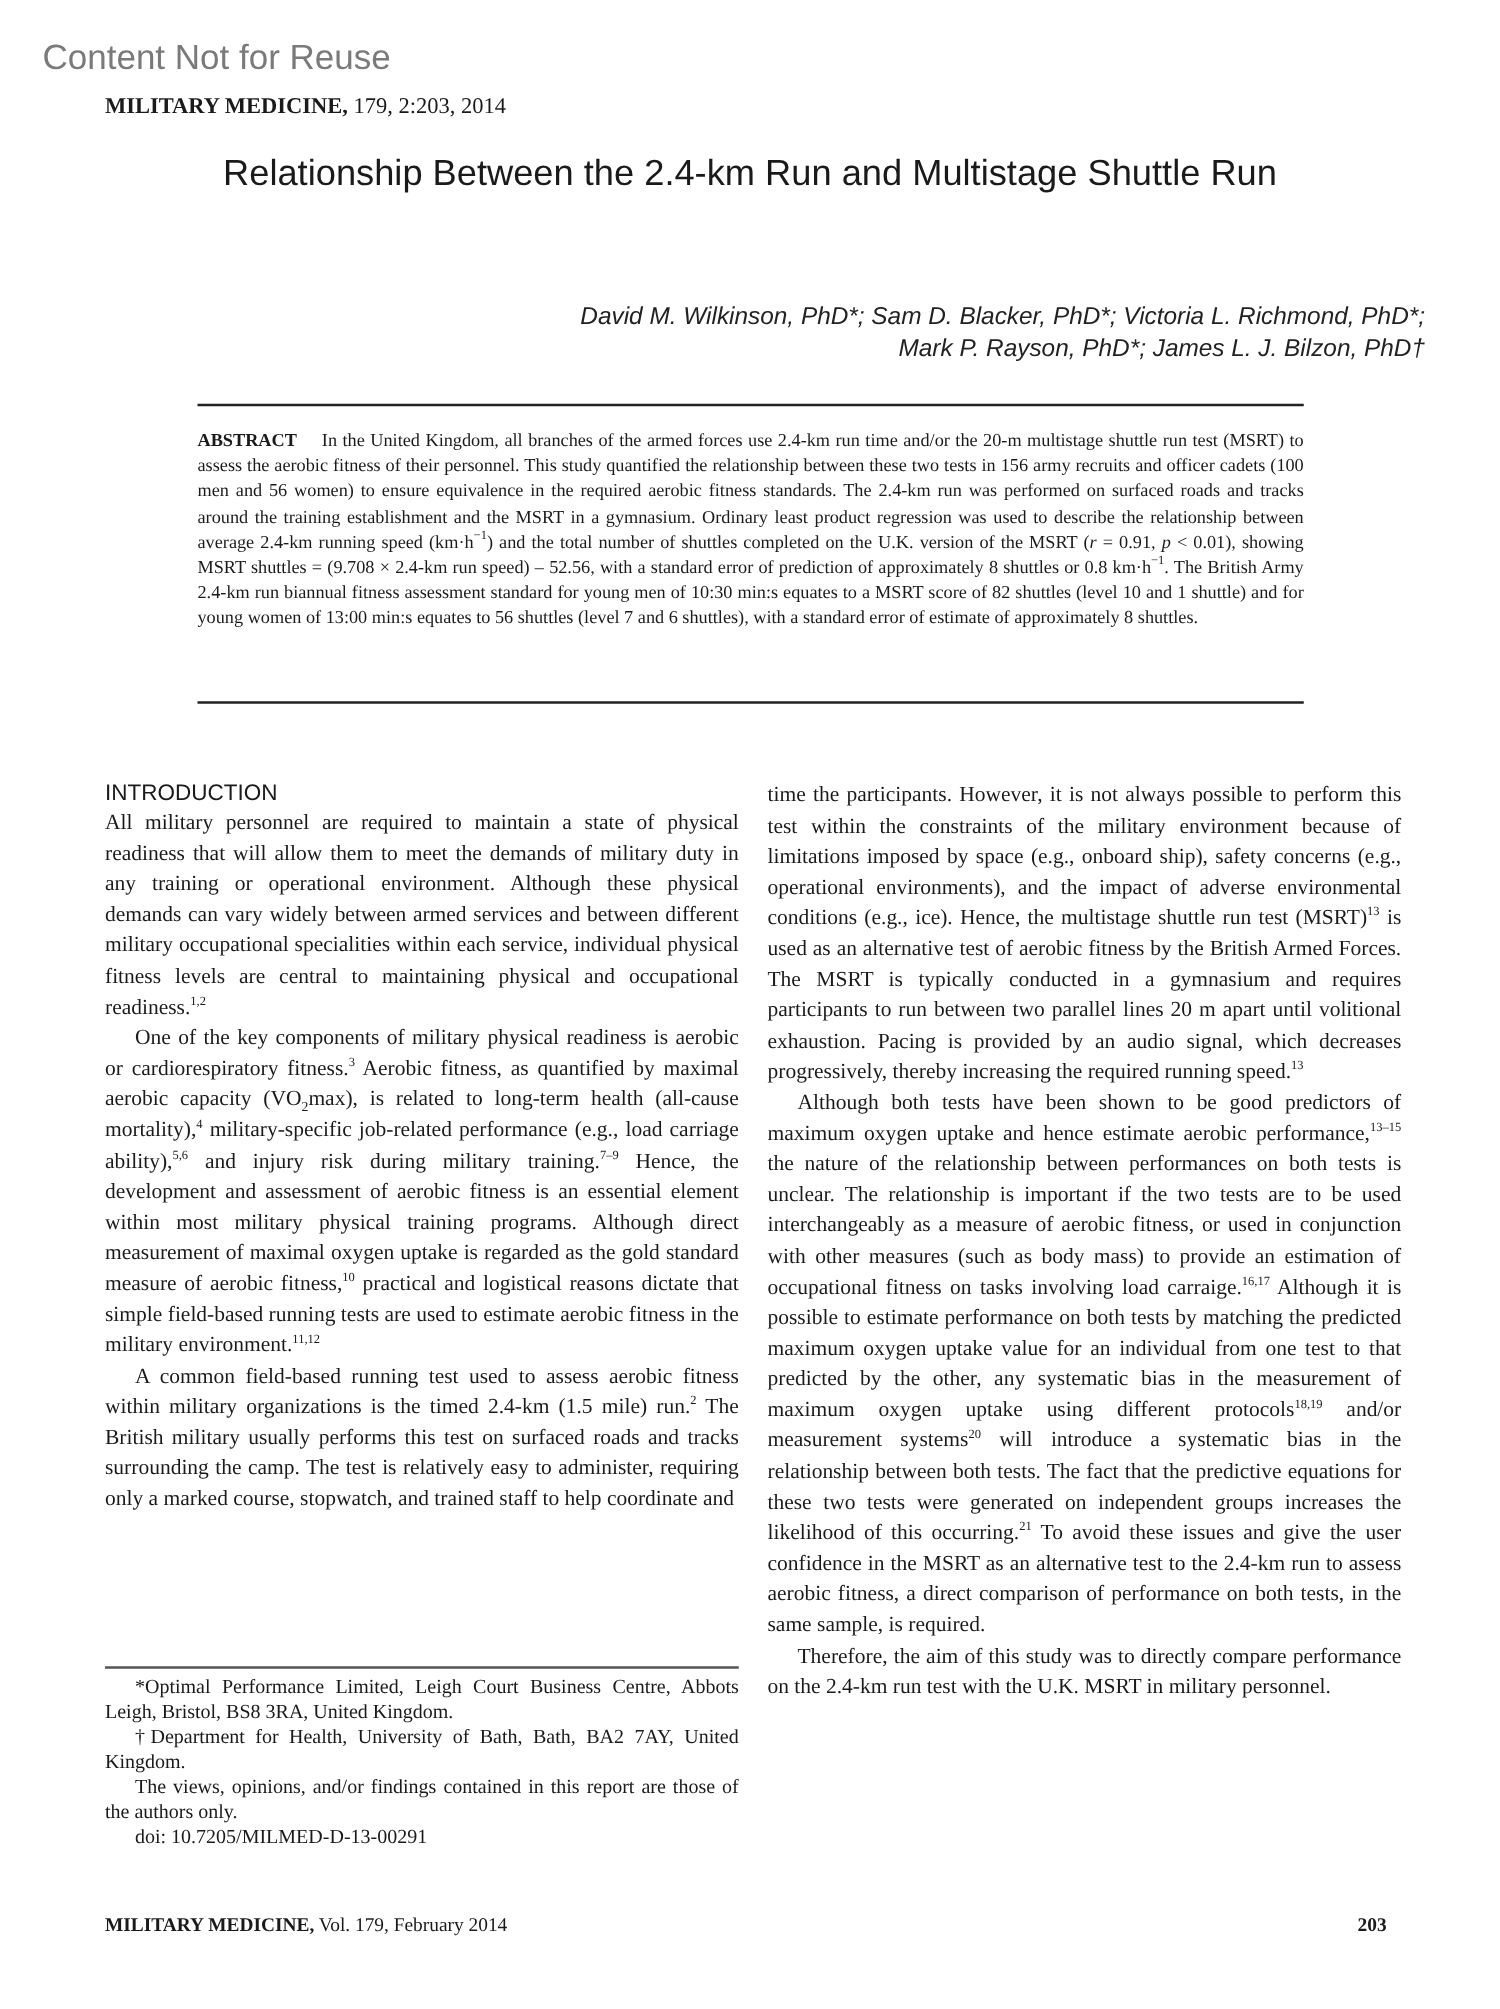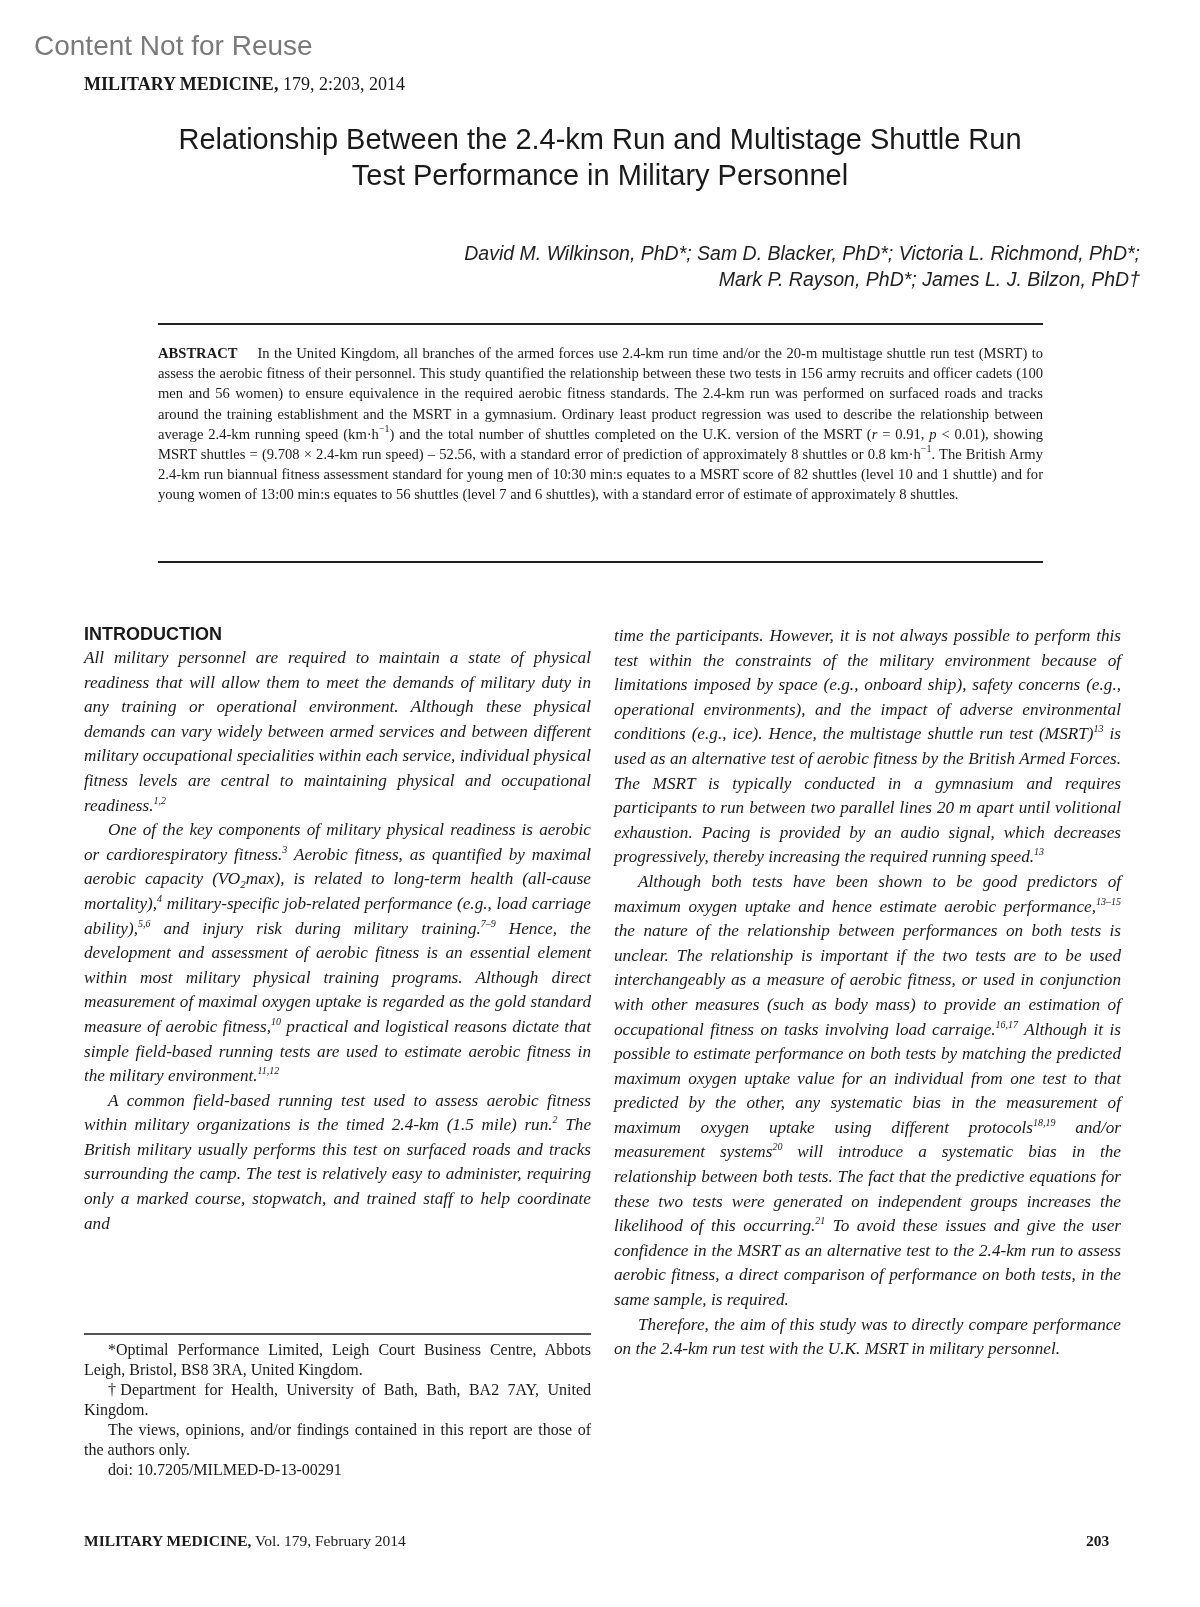--- a/index.html
+++ b/index.html
@@ -8,42 +8,41 @@
   .running-head { position: absolute; left: 84px; top: 74px; font-size: 18px; }
   .running-head b { font-weight: bold; }
   .title { position: absolute; left: 60px; width: 1080px; top: 121px; text-align: center; font-family: "Liberation Sans", sans-serif; font-weight: normal; font-size: 29px; line-height: 36px; color: #1a1a1a; }
   .authors { position: absolute; left: 60px; width: 1080px; top: 240px; text-align: right; font-family: "Liberation Sans", sans-serif; font-style: italic; font-size: 19.5px; line-height: 26px; color: #222; }
   .rule { position: absolute; left: 158px; width: 885px; height: 2px; background: #222; }
   .abstract { position: absolute; left: 158px; width: 885px; top: 343px; font-size: 14.6px; line-height: 20.2px; text-align: justify; }
   .abstract .lbl { font-weight: bold; margin-right: 20px; }
   .col { position: absolute; font-size: 17.2px; line-height: 24.6px; text-align: justify; }
   .col-left { left: 84px; width: 507px; top: 622px; }
   .col-right { left: 614px; width: 507px; top: 624px; }
-  .col p { margin: 0; font-style: italic; }
+  .col p { margin: 0; }
   .col p.ind { text-indent: 24px; }
-  .heading { font-family: "Liberation Sans", sans-serif; font-weight: bold; font-size: 18px; line-height: 24px; margin: 0; }
+  .heading { font-family: "Liberation Sans", sans-serif; font-weight: normal; font-size: 18px; line-height: 24px; margin: 0; }
   sup { font-size: 10px; line-height: 0; vertical-align: 7px; }
   sub { font-size: 11px; line-height: 0; }
   .foot-rule { position: absolute; left: 84px; width: 507px; top: 1333px; height: 2px; background: #555; }
   .footnotes { position: absolute; left: 84px; width: 507px; top: 1340px; font-size: 16px; line-height: 20px; text-align: justify; }
   .footnotes p { margin: 0; text-indent: 24px; }
   .footer { position: absolute; left: 84px; top: 1532px; font-size: 15.5px; }
   .footer b { font-weight: bold; }
   .page-num { position: absolute; left: 1086px; top: 1532px; font-size: 15.5px; font-weight: bold; text-align: right; }
 </style>
 </head>
 <body>
 
 <div class="watermark">Content Not for Reuse</div>
 
 <div class="running-head"><b>MILITARY MEDICINE,</b><span> 179, 2:203, 2014</span></div>
 
 <div class="title">
   <div>Relationship Between the 2.4-km Run and Multistage Shuttle Run</div>
-  <div>Test Performance in Military Personnel</div>
 </div>
 
 <div class="authors">
   <div>David M. Wilkinson, PhD*; Sam D. Blacker, PhD*; Victoria L. Richmond, PhD*;</div>
   <div>Mark P. Rayson, PhD*; James L. J. Bilzon, PhD†</div>
 </div>
 
 <div class="rule" style="top:323px;"></div>
 
 <div class="abstract"><span class="lbl">ABSTRACT</span><span>In the United Kingdom, all branches of the armed forces use 2.4-km run time and/or the 20-m multistage shuttle run test (MSRT) to assess the aerobic fitness of their personnel. This study quantified the relationship between these two tests in 156 army recruits and officer cadets (100 men and 56 women) to ensure equivalence in the required aerobic fitness standards. The 2.4-km run was performed on surfaced roads and tracks around the training establishment and the MSRT in a gymnasium. Ordinary least product regression was used to describe the relationship between average 2.4-km running speed (km·h</span><sup>−1</sup><span>) and the total number of shuttles completed on the U.K. version of the MSRT (</span><i>r</i><span> = 0.91, </span><i>p</i><span> &lt; 0.01), showing MSRT shuttles = (9.708 × 2.4-km run speed) – 52.56, with a standard error of prediction of approximately 8 shuttles or 0.8 km·h</span><sup>−1</sup><span>. The British Army 2.4-km run biannual fitness assessment standard for young men of 10:30 min:s equates to a MSRT score of 82 shuttles (level 10 and 1 shuttle) and for young women of 13:00 min:s equates to 56 shuttles (level 7 and 6 shuttles), with a standard error of estimate of approximately 8 shuttles.</span></div>

